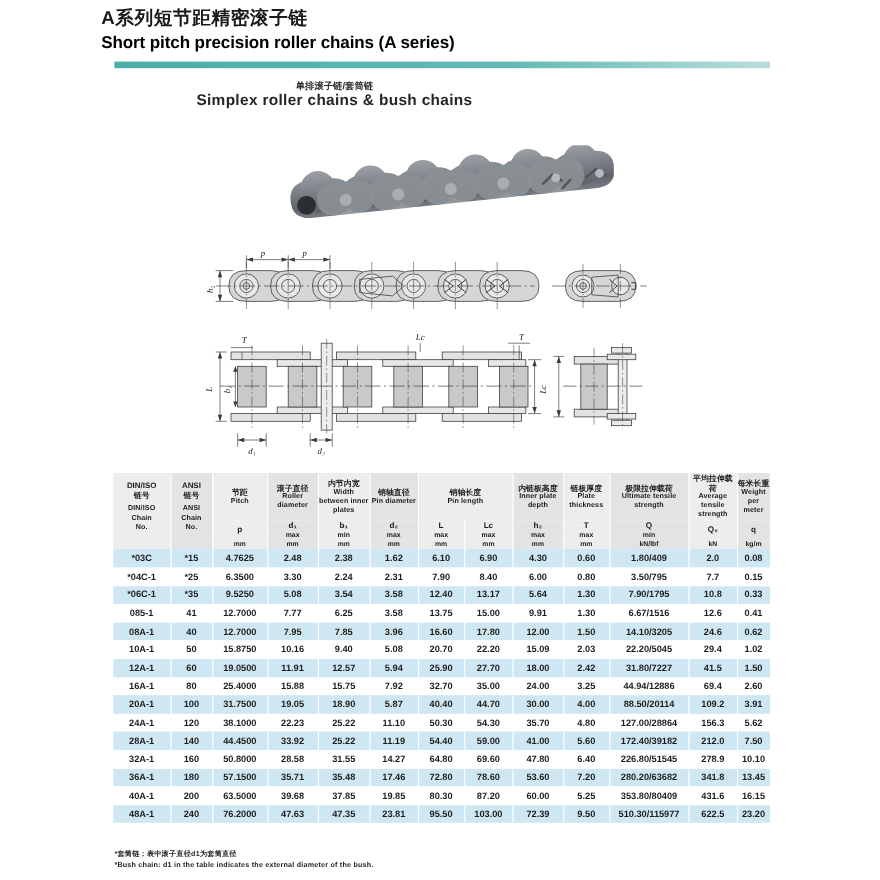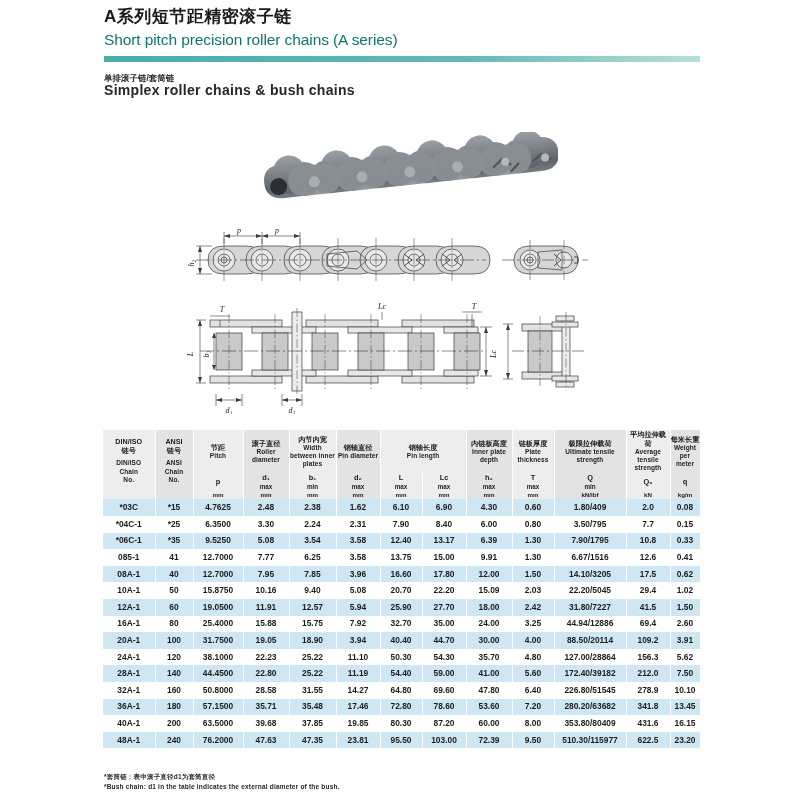--- a/index.html
+++ b/index.html
@@ -18,52 +18,53 @@
 
   .page {
     position: absolute;
     left: 0; top: 0;
     width: 800px; height: 800px;
   }
 
   
   .header {
     position: absolute;
-    left: 104px;
+    left: 92px;
     top: 6px;
     width: 600px;
   }
   .title-cn {
     font-size: 17px;
     font-weight: bold;
     letter-spacing: 0.5px;
     line-height: 22px;
     color: #1a1a1a;
   }
   .title-en {
     font-size: 15.5px;
-    font-weight: normal;
+    font-weight: bold;
     line-height: 20px;
     margin-top: 2px;
-    color: #0f766e;
+    color: #000000;
     letter-spacing: -0.1px;
   }
   .rule-bar {
     position: absolute;
     left: 104px;
     top: 56px;
     width: 596px;
     height: 6px;
     background: linear-gradient(to right, #4aada8 0%, #61b9b4 60%, #b9dedc 100%);
   }
   .subtitle {
     position: absolute;
     left: 104px;
     top: 72px;
     width: 400px;
+    text-align: center;
   }
   .subtitle-cn {
     font-size: 8.5px;
     font-weight: bold;
     line-height: 12px;
     color: #262626;
   }
   .subtitle-en {
     font-size: 14px;
     font-weight: bold;
@@ -671,21 +672,21 @@
           </tr>
           <tr class="row-b">
             <td class="c-name">*06C-1</td>
             <td class="c-name">*35</td>
             <td>9.5250</td>
             <td>5.08</td>
             <td>3.54</td>
             <td>3.58</td>
             <td>12.40</td>
             <td>13.17</td>
-            <td>6.39</td>
+            <td>5.64</td>
             <td>1.30</td>
             <td>7.90/1795</td>
             <td>10.8</td>
             <td>0.33</td>
           </tr>
           <tr class="row-a">
             <td class="c-name">085-1</td>
             <td class="c-name">41</td>
             <td>12.7000</td>
             <td>7.77</td>
@@ -704,21 +705,21 @@
             <td class="c-name">40</td>
             <td>12.7000</td>
             <td>7.95</td>
             <td>7.85</td>
             <td>3.96</td>
             <td>16.60</td>
             <td>17.80</td>
             <td>12.00</td>
             <td>1.50</td>
             <td>14.10/3205</td>
-            <td>17.5</td>
+            <td>24.6</td>
             <td>0.62</td>
           </tr>
           <tr class="row-a">
             <td class="c-name">10A-1</td>
             <td class="c-name">50</td>
             <td>15.8750</td>
             <td>10.16</td>
             <td>9.40</td>
             <td>5.08</td>
             <td>20.70</td>
@@ -758,21 +759,21 @@
             <td>44.94/12886</td>
             <td>69.4</td>
             <td>2.60</td>
           </tr>
           <tr class="row-b">
             <td class="c-name">20A-1</td>
             <td class="c-name">100</td>
             <td>31.7500</td>
             <td>19.05</td>
             <td>18.90</td>
-            <td>3.94</td>
+            <td>5.87</td>
             <td>40.40</td>
             <td>44.70</td>
             <td>30.00</td>
             <td>4.00</td>
             <td>88.50/20114</td>
             <td>109.2</td>
             <td>3.91</td>
           </tr>
           <tr class="row-a">
             <td class="c-name">24A-1</td>
@@ -786,21 +787,21 @@
             <td>35.70</td>
             <td>4.80</td>
             <td>127.00/28864</td>
             <td>156.3</td>
             <td>5.62</td>
           </tr>
           <tr class="row-b">
             <td class="c-name">28A-1</td>
             <td class="c-name">140</td>
             <td>44.4500</td>
-            <td>22.80</td>
+            <td>33.92</td>
             <td>25.22</td>
             <td>11.19</td>
             <td>54.40</td>
             <td>59.00</td>
             <td>41.00</td>
             <td>5.60</td>
             <td>172.40/39182</td>
             <td>212.0</td>
             <td>7.50</td>
           </tr>
@@ -837,21 +838,21 @@
           <tr class="row-a">
             <td class="c-name">40A-1</td>
             <td class="c-name">200</td>
             <td>63.5000</td>
             <td>39.68</td>
             <td>37.85</td>
             <td>19.85</td>
             <td>80.30</td>
             <td>87.20</td>
             <td>60.00</td>
-            <td>8.00</td>
+            <td>5.25</td>
             <td>353.80/80409</td>
             <td>431.6</td>
             <td>16.15</td>
           </tr>
           <tr class="row-b">
             <td class="c-name">48A-1</td>
             <td class="c-name">240</td>
             <td>76.2000</td>
             <td>47.63</td>
             <td>47.35</td>

